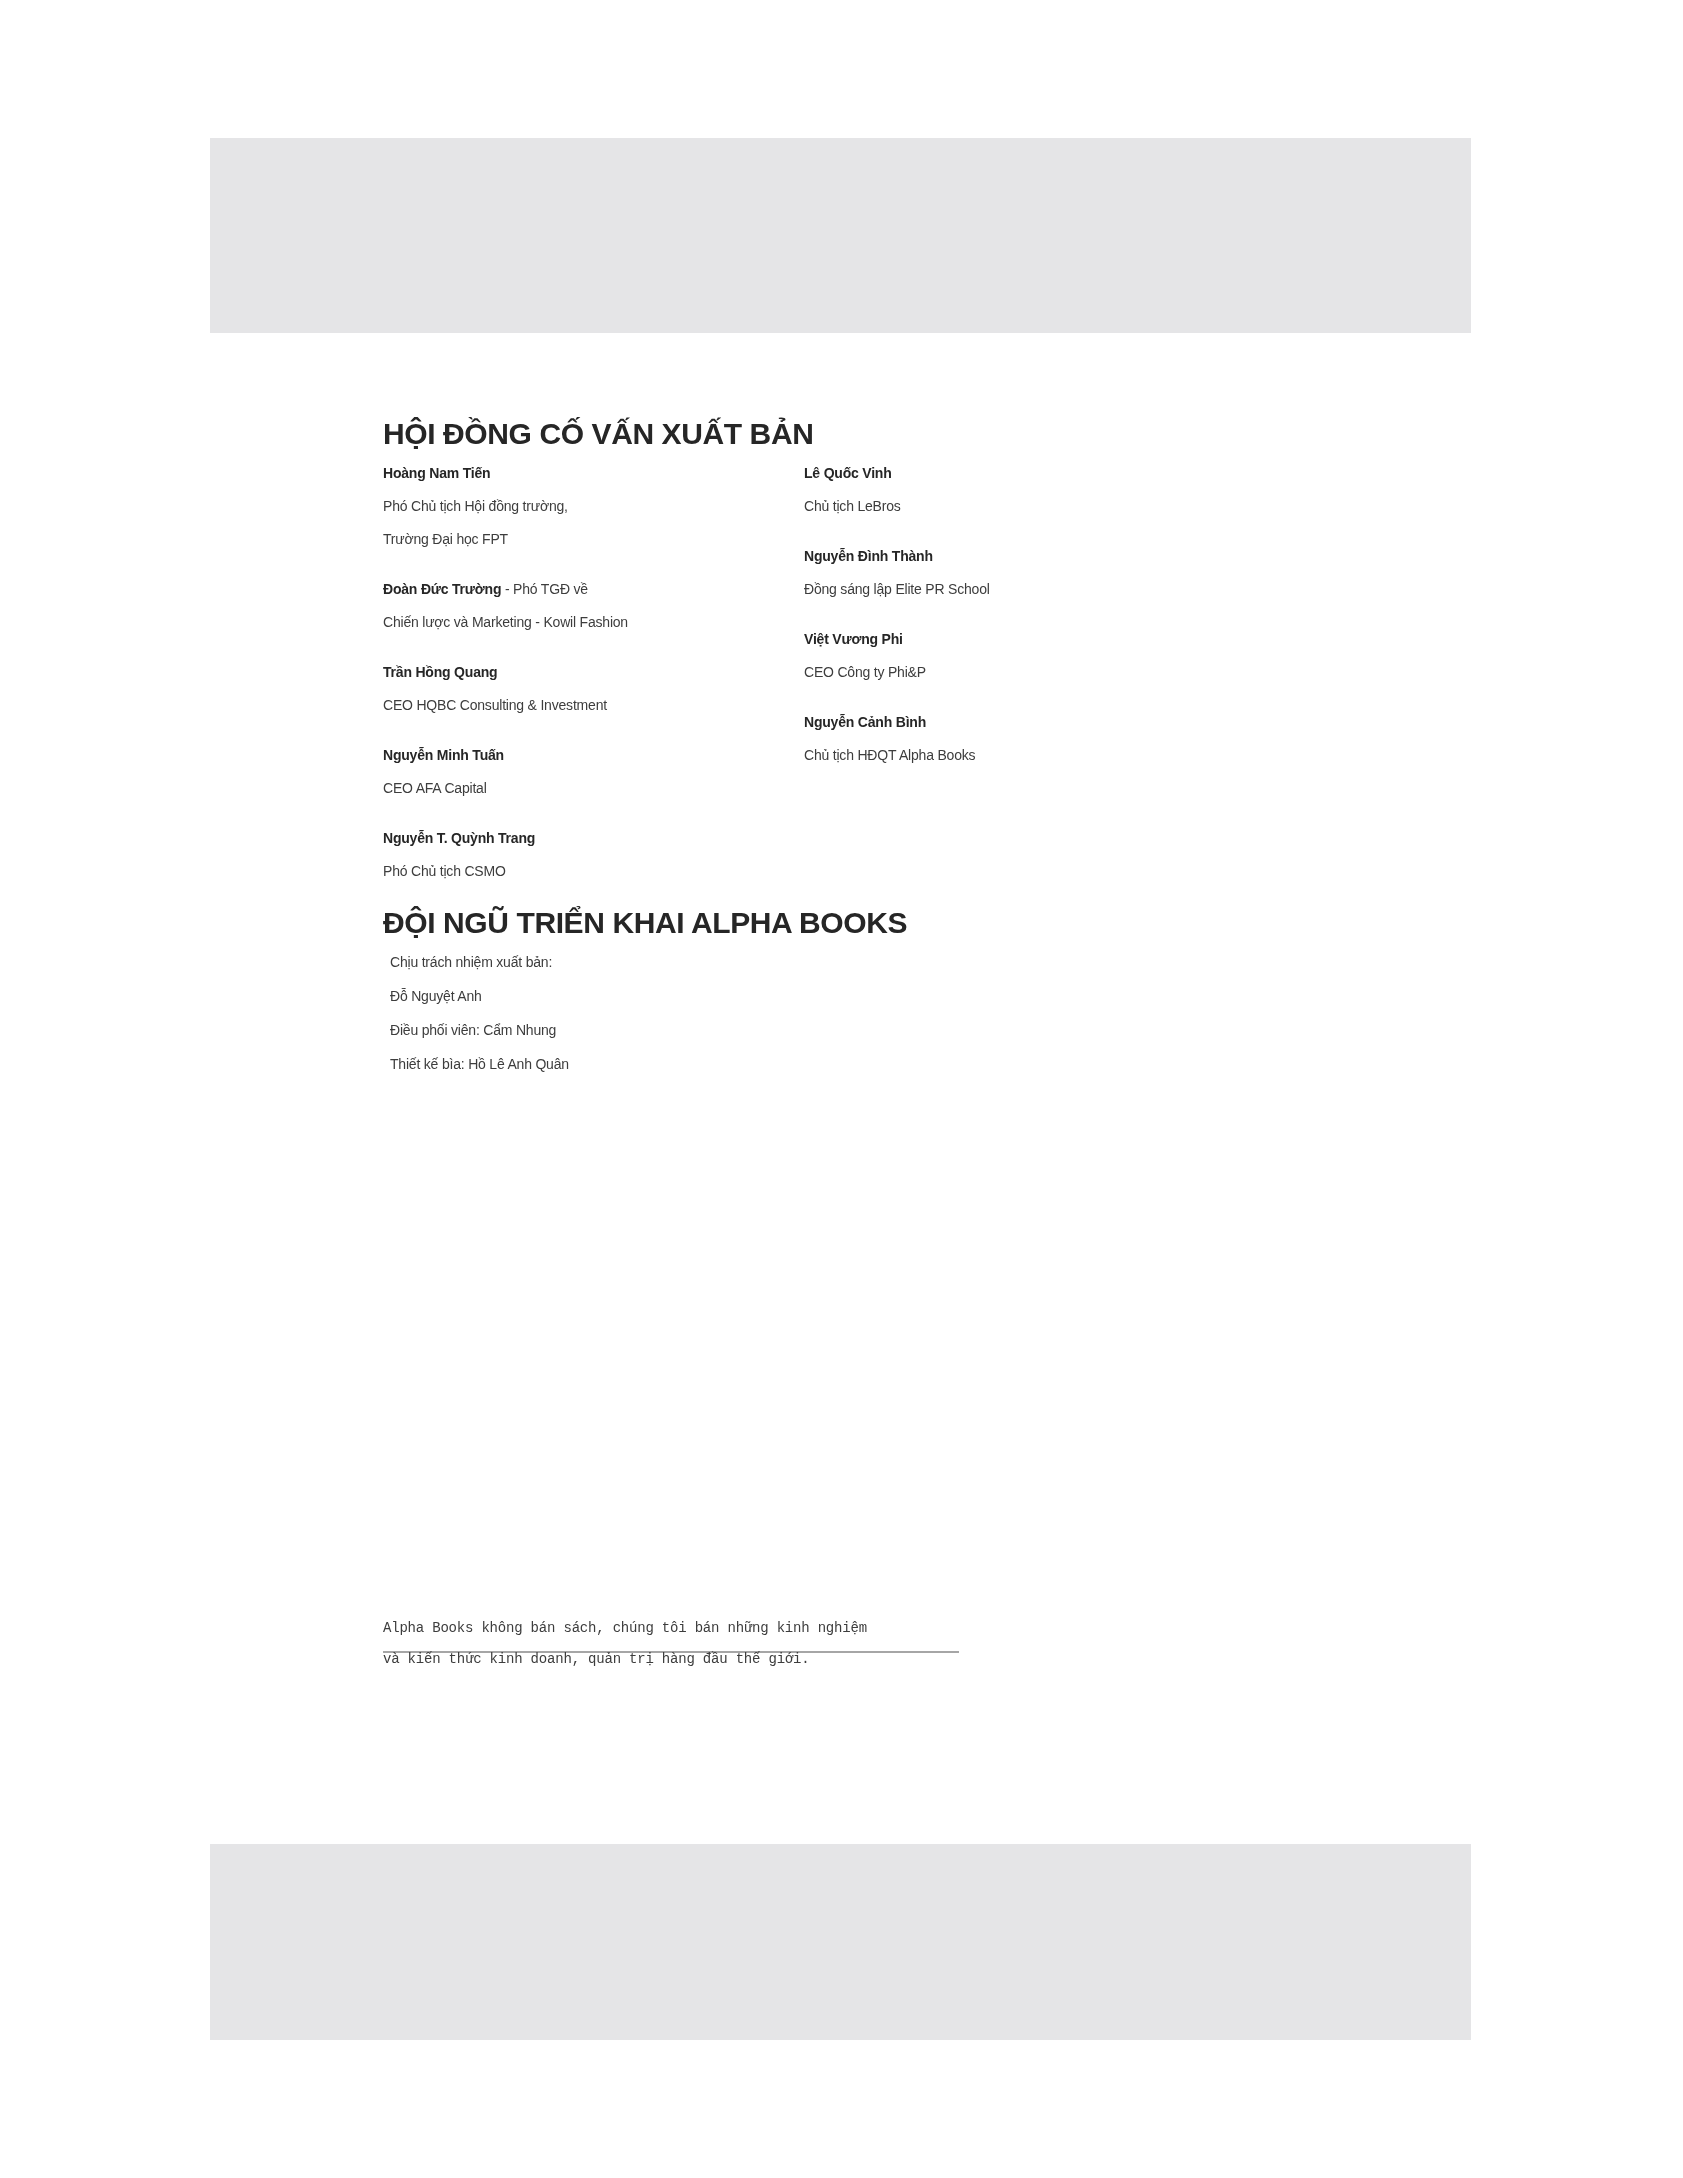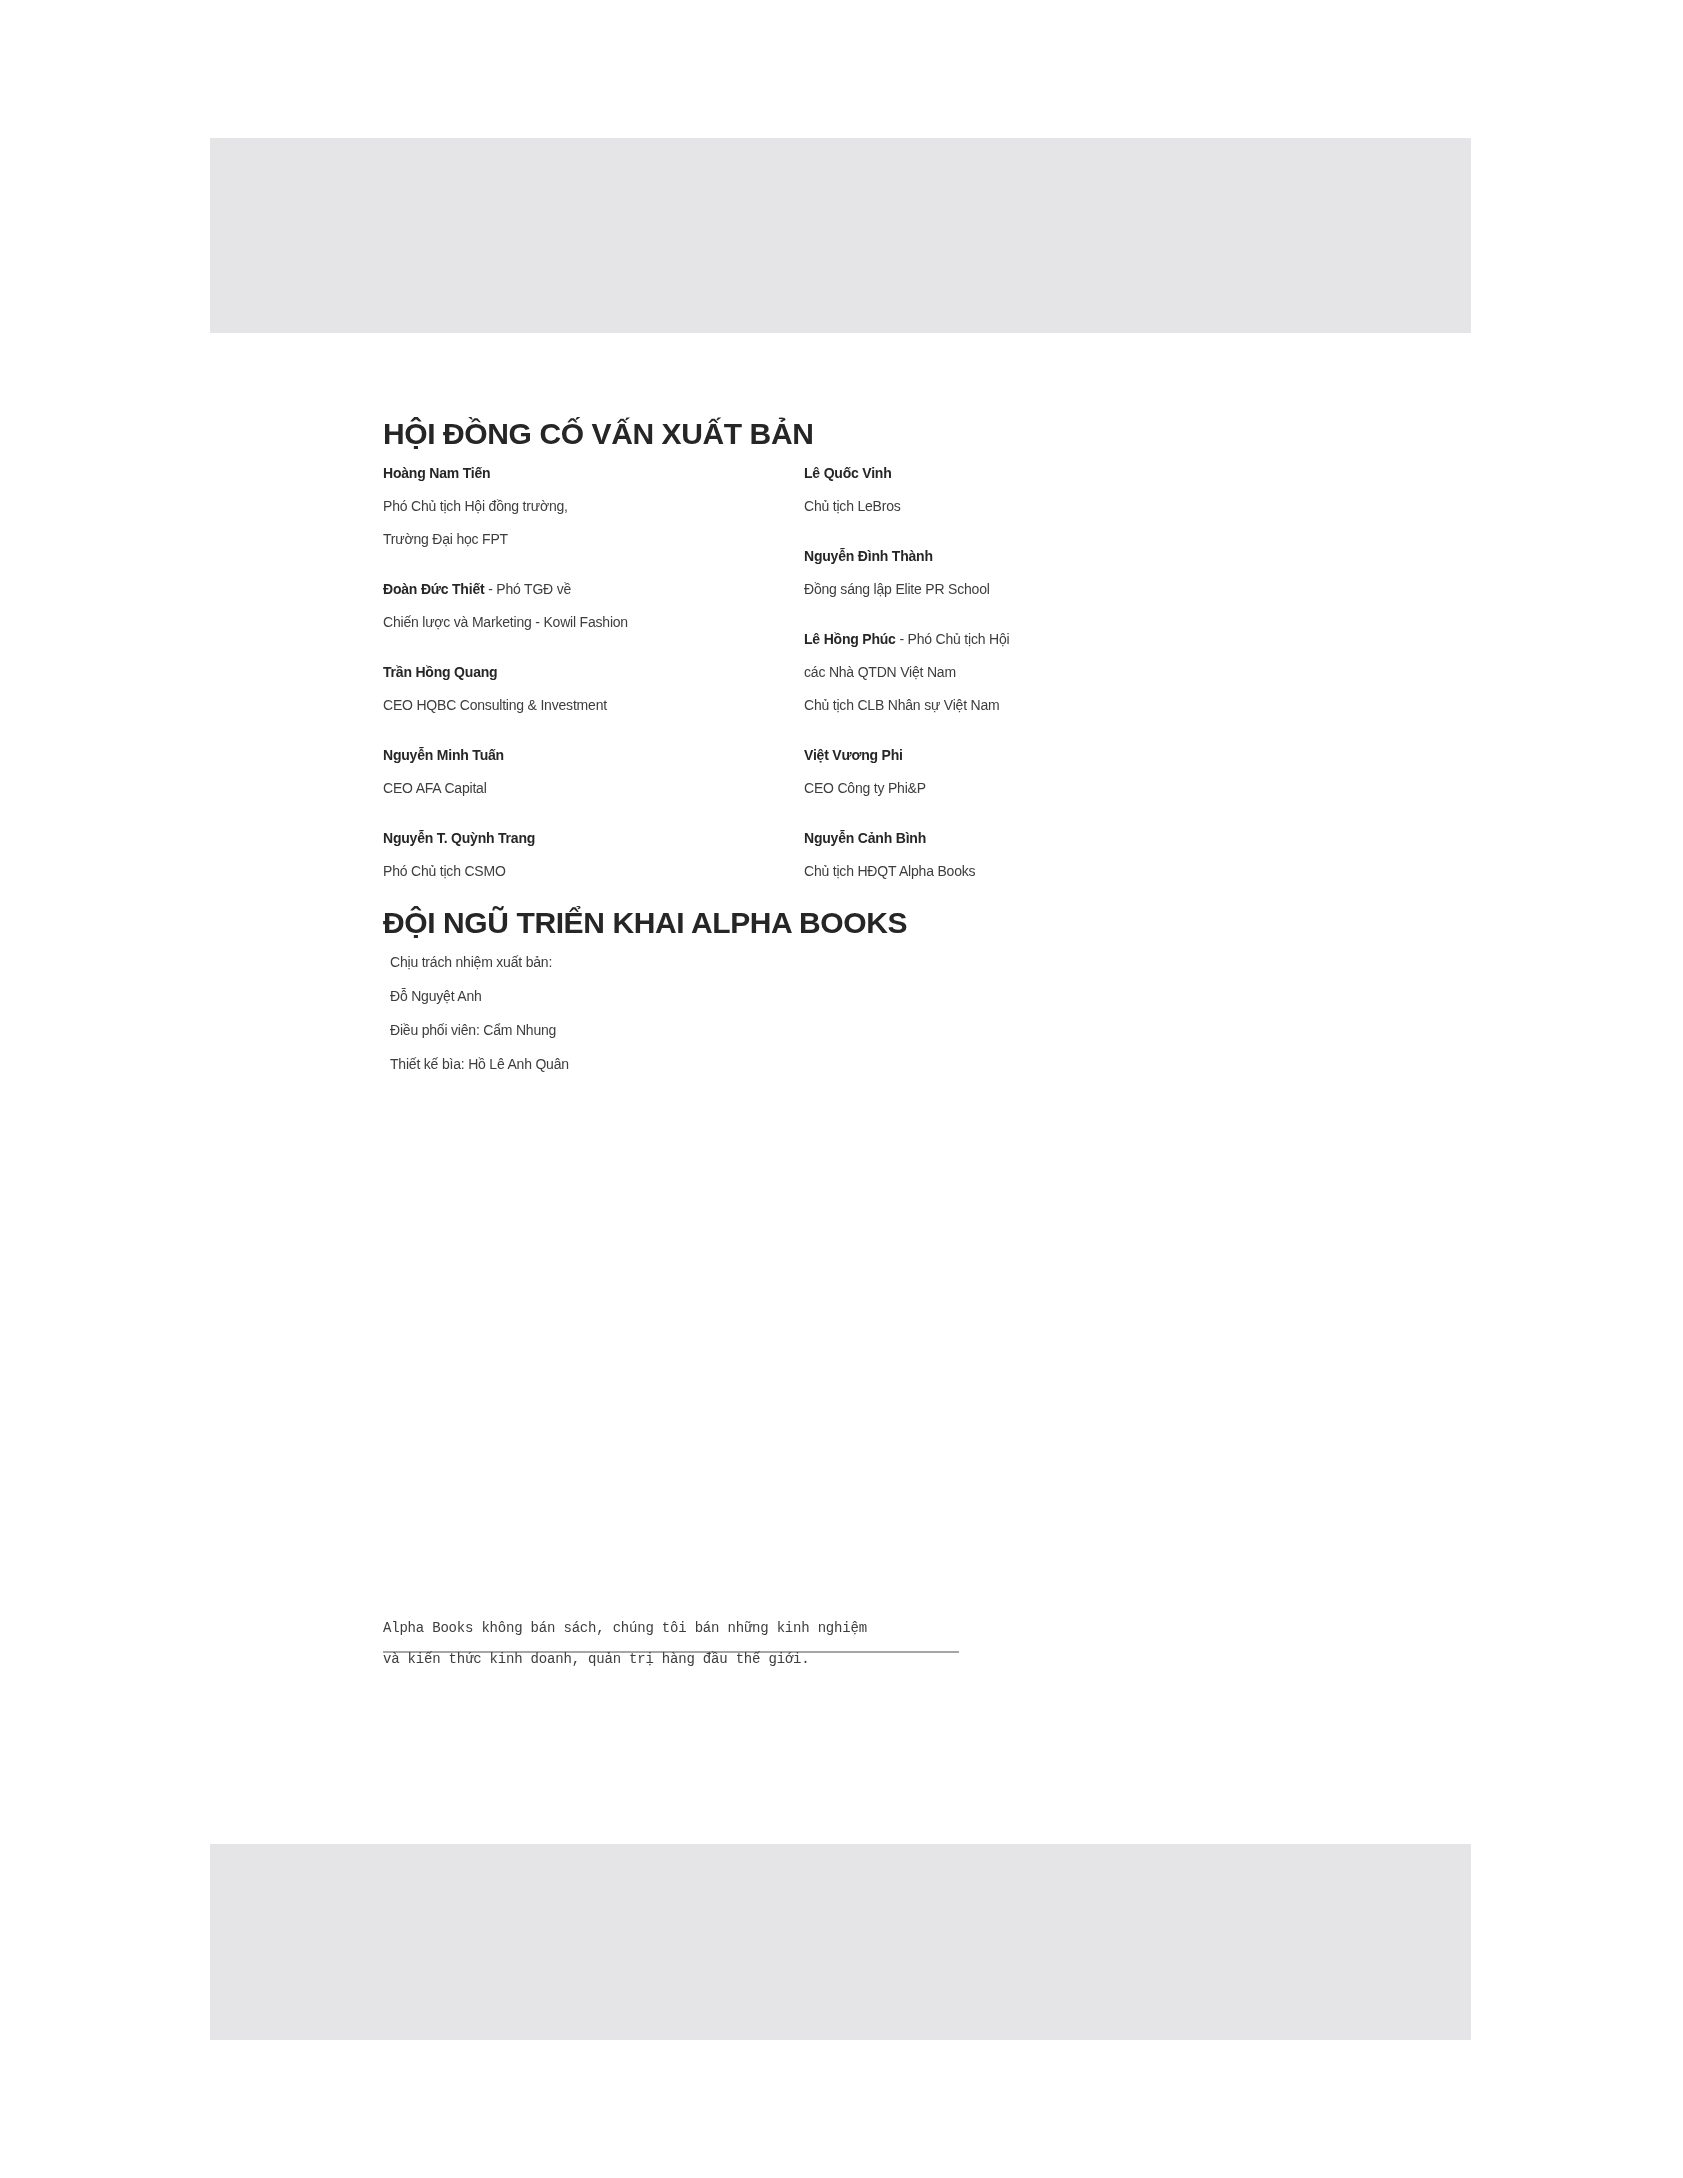--- a/index.html
+++ b/index.html
@@ -97,21 +97,21 @@
 
   <div class="section-heading" id="advisory-heading">HỘI ĐỒNG CỐ VẤN XUẤT BẢN</div>
 
   <div class="col" id="advisory-left">
     <div class="entry">
       <div class="line"><span class="b">Hoàng Nam Tiến</span></div>
       <div class="line">Phó Chủ tịch Hội đồng trường,</div>
       <div class="line">Trường Đại học FPT</div>
     </div>
     <div class="entry">
-      <div class="line"><span class="b">Đoàn Đức Thiết</span><span> - Phó TGĐ về</span></div>
+      <div class="line"><span class="b">Đoàn Đức Trường</span><span> - Phó TGĐ về</span></div>
       <div class="line">Chiến lược và Marketing - Kowil Fashion</div>
     </div>
     <div class="entry">
       <div class="line"><span class="b">Trần Hồng Quang</span></div>
       <div class="line">CEO HQBC Consulting &amp; Investment</div>
     </div>
     <div class="entry">
       <div class="line"><span class="b">Nguyễn Minh Tuấn</span></div>
       <div class="line">CEO AFA Capital</div>
     </div>
@@ -122,25 +122,20 @@
   </div>
 
   <div class="col" id="advisory-right">
     <div class="entry">
       <div class="line"><span class="b">Lê Quốc Vinh</span></div>
       <div class="line">Chủ tịch LeBros</div>
     </div>
     <div class="entry">
       <div class="line"><span class="b">Nguyễn Đình Thành</span></div>
       <div class="line">Đồng sáng lập Elite PR School</div>
-    </div>
-    <div class="entry">
-      <div class="line"><span class="b">Lê Hồng Phúc</span><span> - Phó Chủ tịch Hội</span></div>
-      <div class="line">các Nhà QTDN Việt Nam</div>
-      <div class="line">Chủ tịch CLB Nhân sự Việt Nam</div>
     </div>
     <div class="entry">
       <div class="line"><span class="b">Việt Vương Phi</span></div>
       <div class="line">CEO Công ty Phi&amp;P</div>
     </div>
     <div class="entry">
       <div class="line"><span class="b">Nguyễn Cảnh Bình</span></div>
       <div class="line">Chủ tịch HĐQT Alpha Books</div>
     </div>
   </div>

